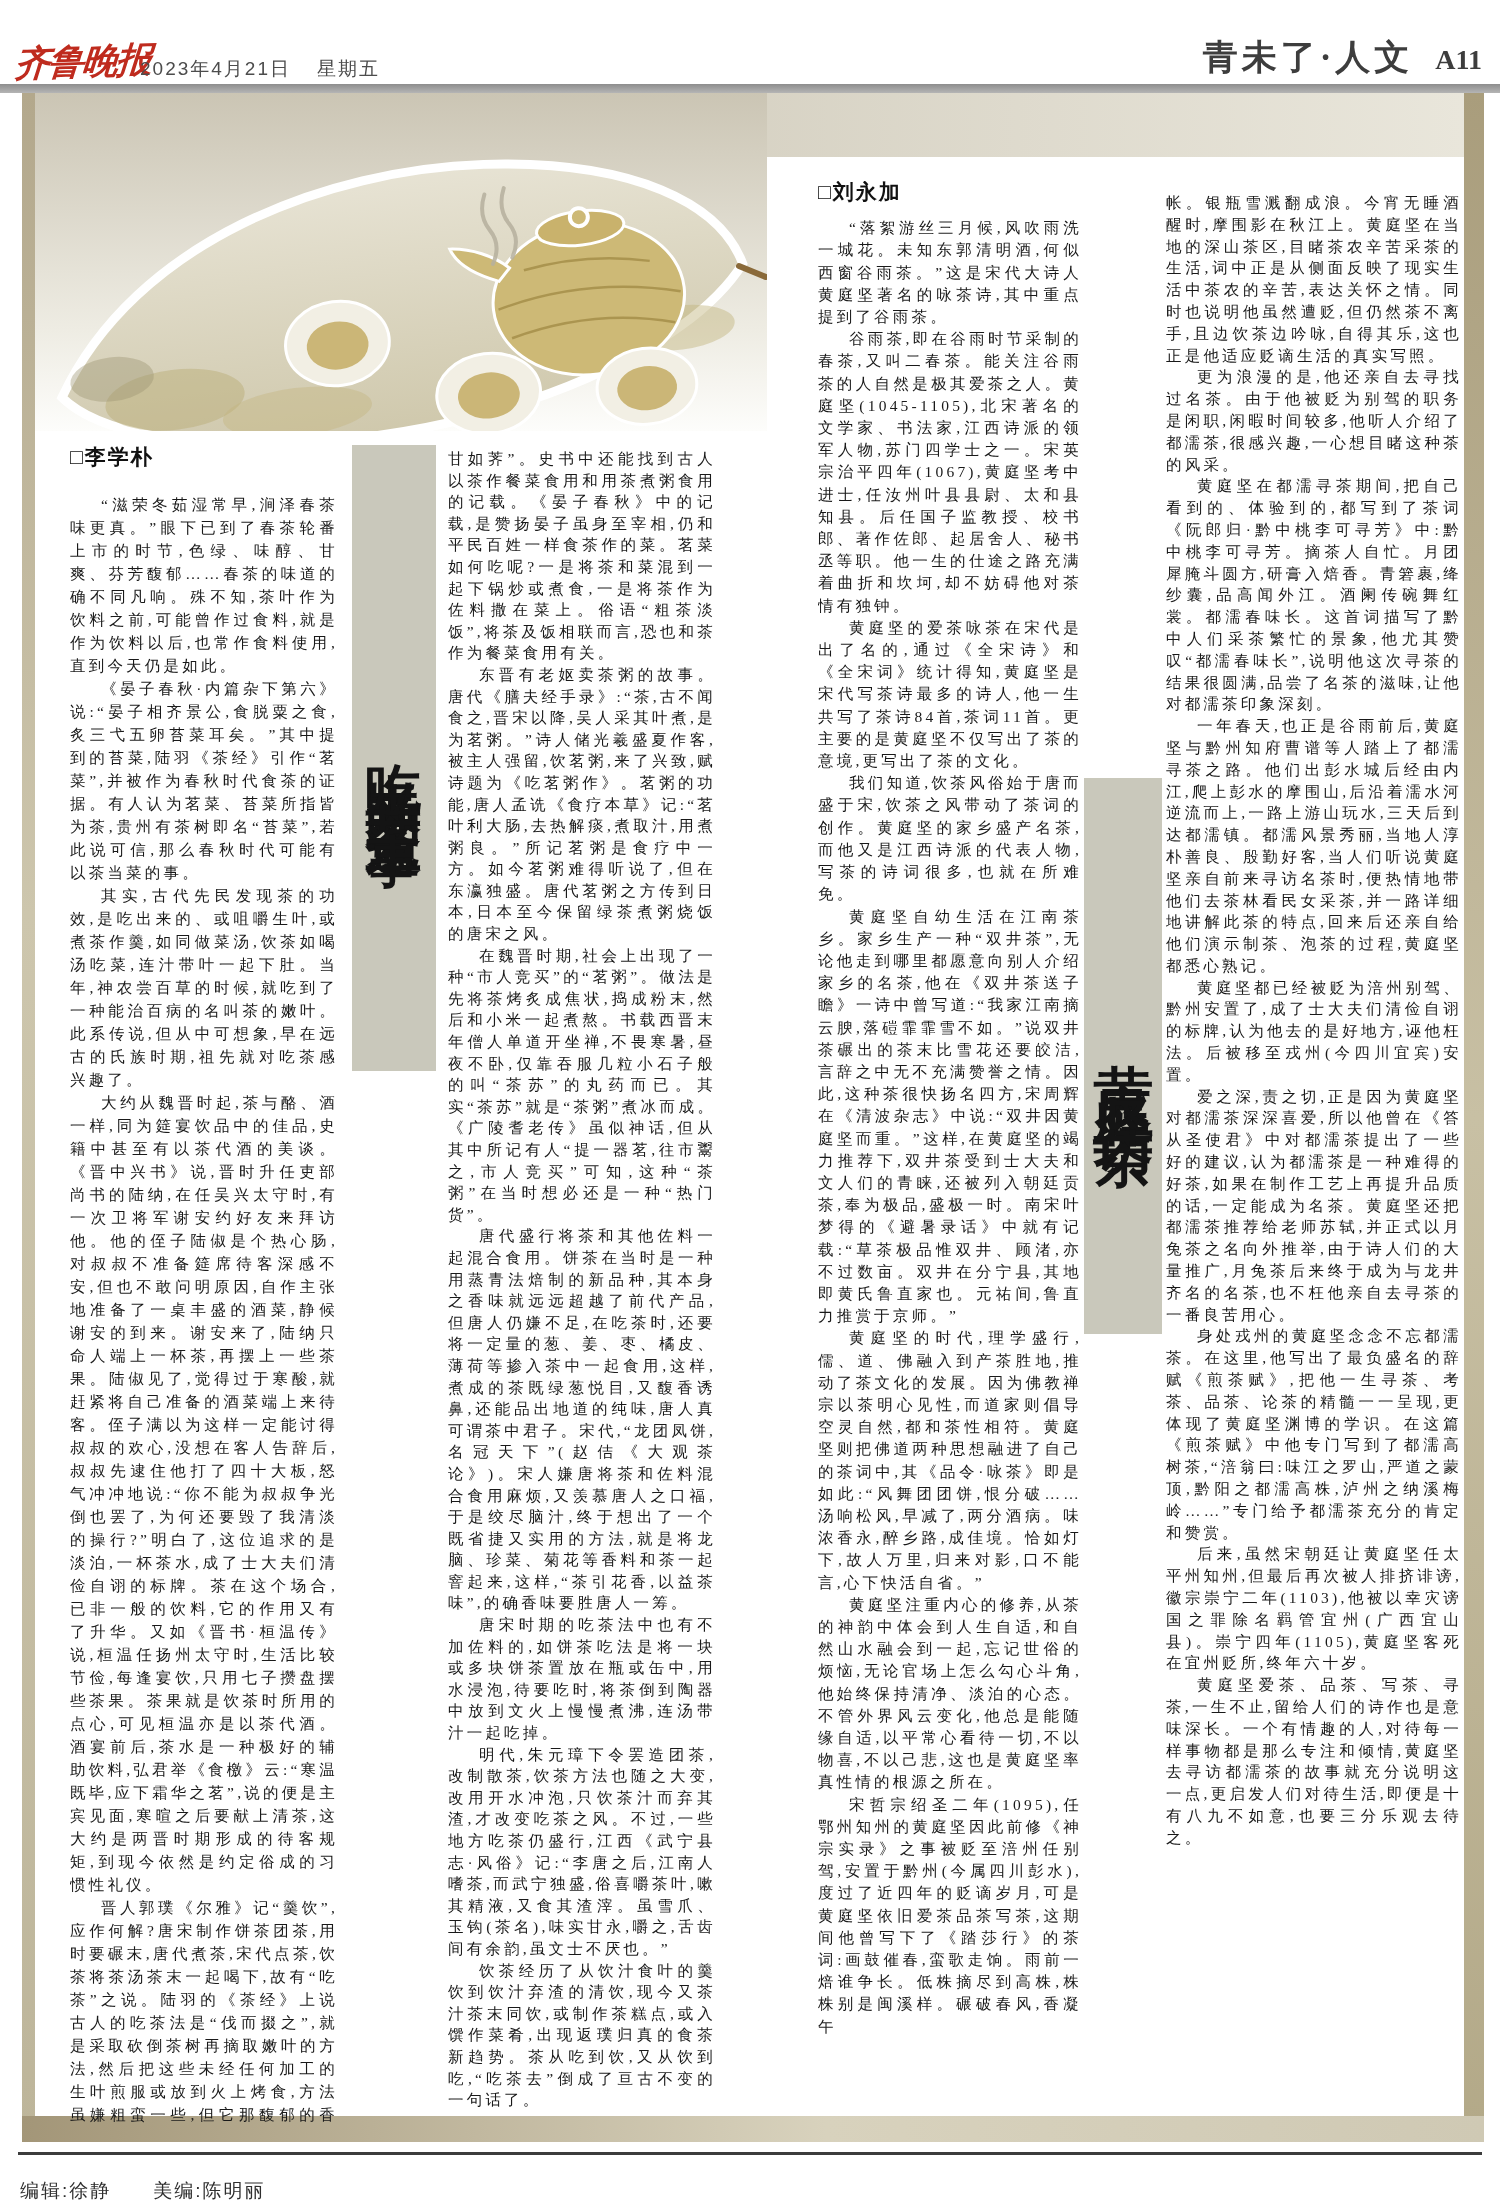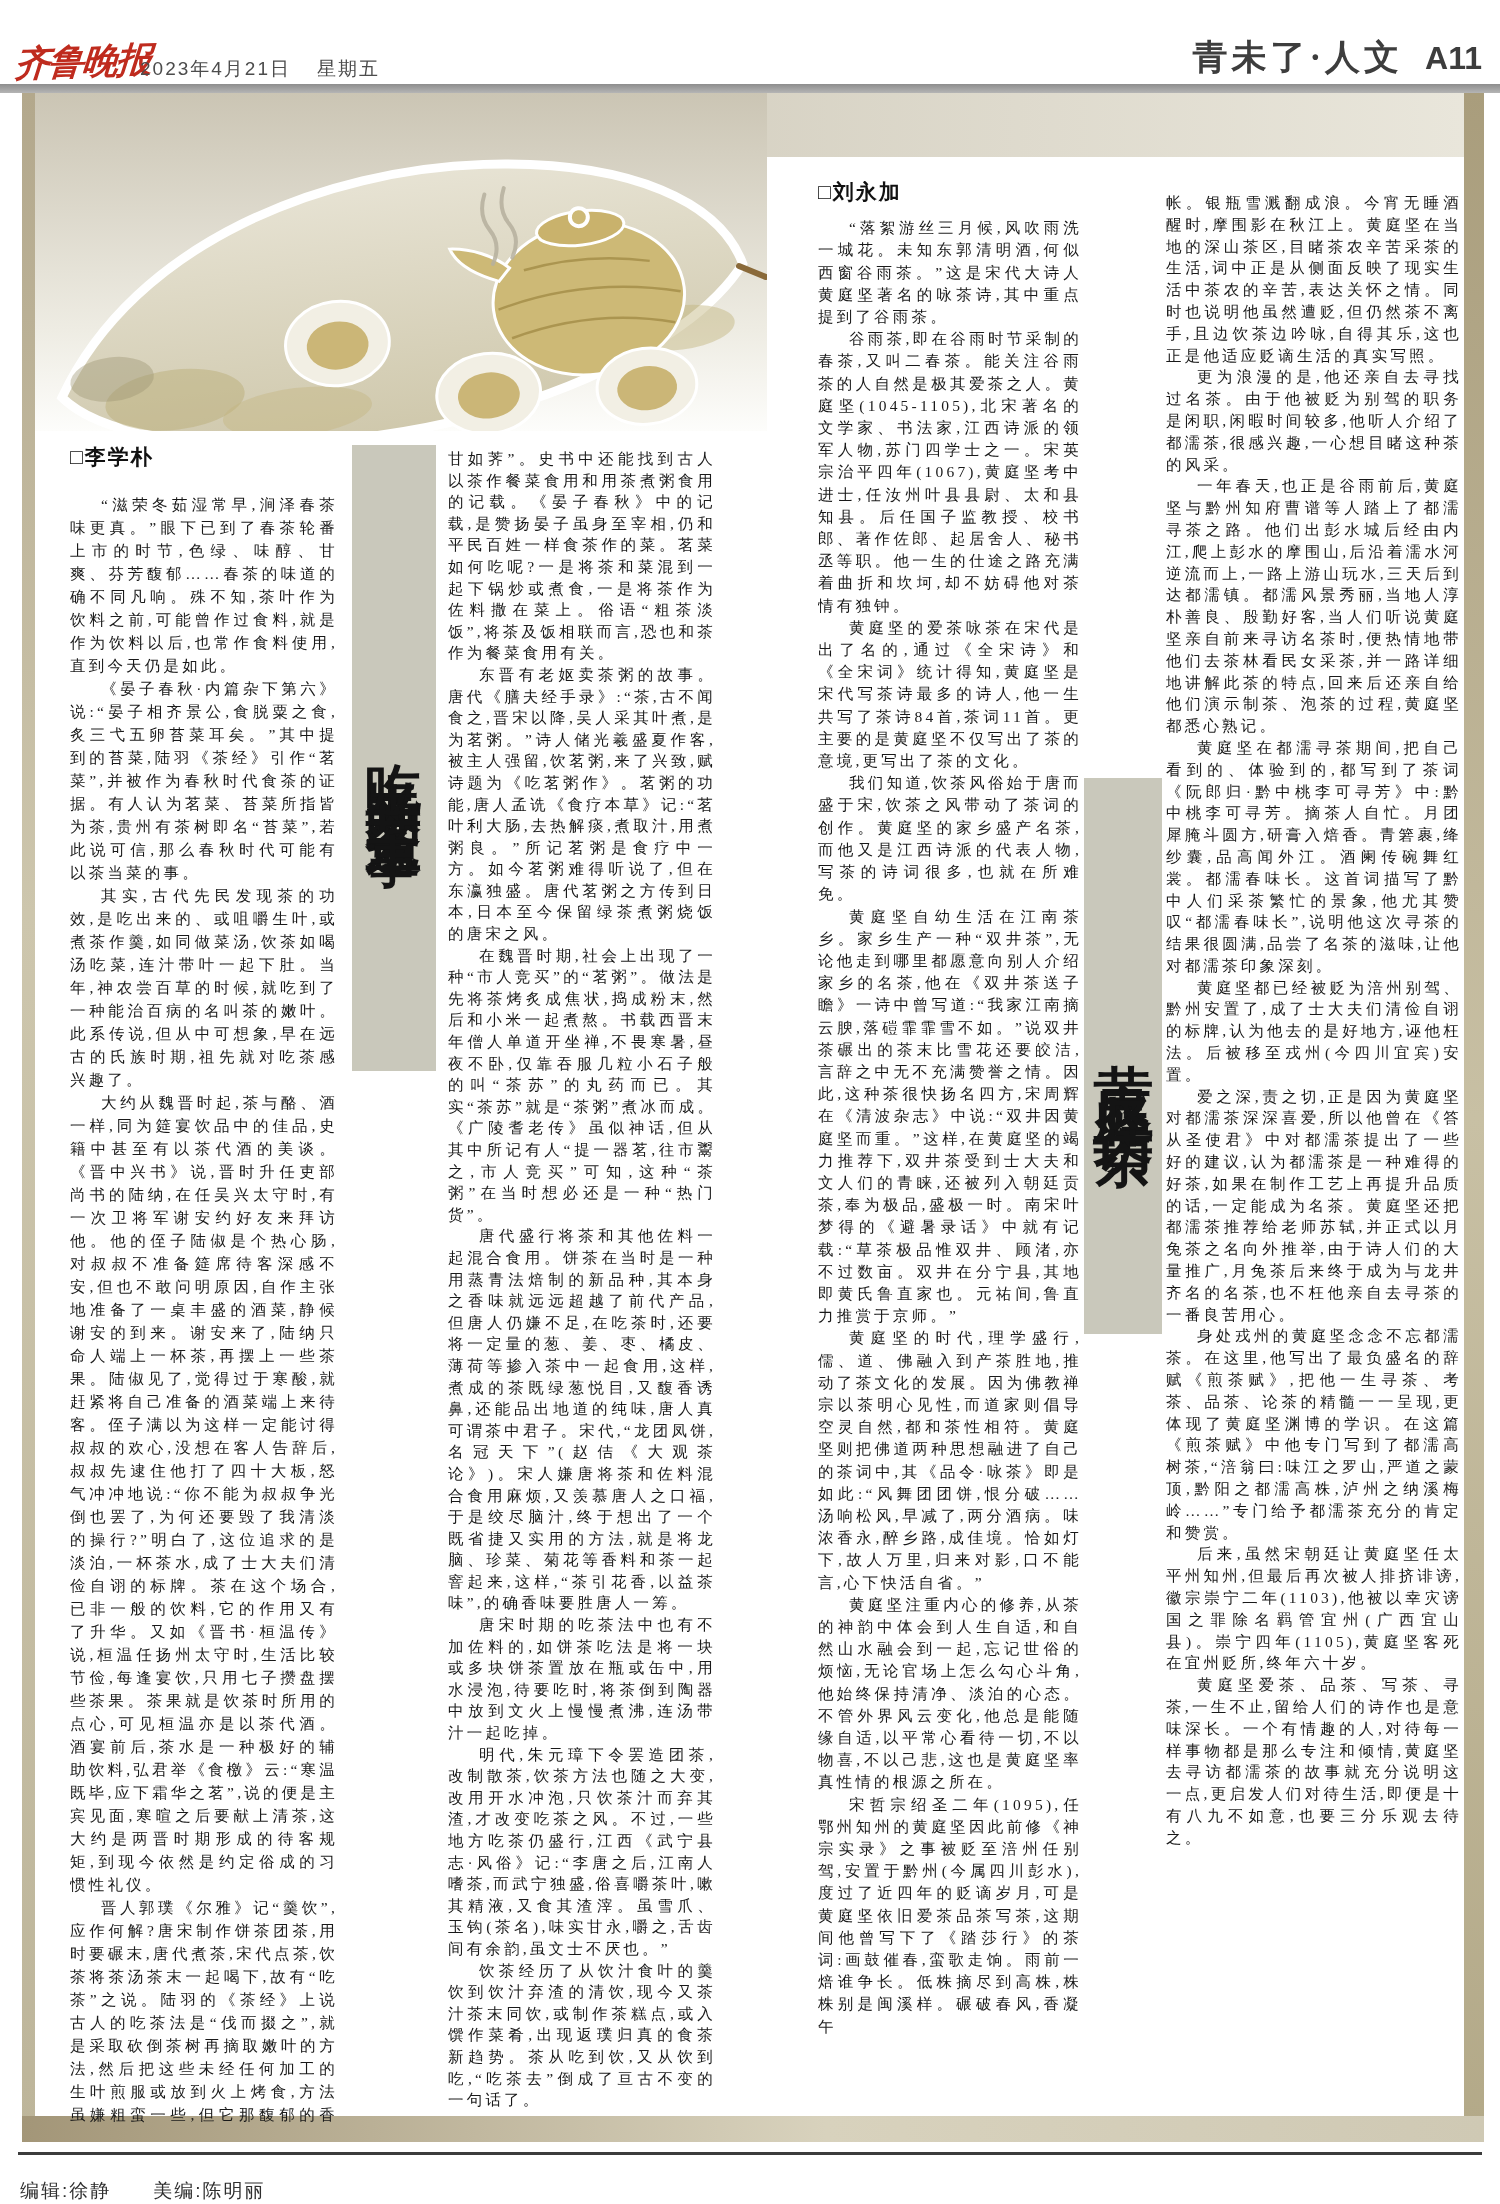--- a/index.html
+++ b/index.html
@@ -7,22 +7,22 @@
         font-family:"Liberation Serif",serif;}
   
   .masthead{position:absolute;left:14px;top:38px;width:130px;height:50px;
     color:#bf2b1e;font-size:36px;font-weight:900;font-style:italic;
     letter-spacing:-2px;transform:rotate(-2deg) skewX(-6deg);white-space:nowrap;}
   .dateline{position:absolute;left:140px;top:56px;font-family:"Liberation Sans",sans-serif;
     font-size:19px;color:#4c4c4c;letter-spacing:2px;text-align:center;}
   .dateline .wd{margin-left:26px;}
   .section-wrap{position:absolute;right:18px;top:34px;text-align:right;white-space:nowrap;}
   .section-title{display:inline-block;font-size:35px;font-weight:bold;color:#3d3d3d;letter-spacing:4px;}
-  .page-no{display:inline-block;font-size:32px;font-weight:bold;color:#3d3d3d;margin-left:22px;
-    font-family:Liberation Sans, sans-serif;}
+  .page-no{display:inline-block;font-size:28px;font-weight:bold;color:#3d3d3d;margin-left:22px;
+    font-family:Liberation Serif, serif;}
   .header-rule{position:absolute;left:0;top:84px;width:1500px;height:9px;
     background:linear-gradient(180deg,#8d8d8d,#b5b5b5);}
   
   .bar-left{position:absolute;left:22px;top:93px;width:13px;height:2049px;
     background:linear-gradient(180deg,#b3a88c,#cdc6ad 40%,#bdb59a);}
   .bar-right{position:absolute;left:1464px;top:93px;width:20px;height:2049px;
     background:linear-gradient(180deg,#a99d7c,#c8c0a4 50%,#b3a océ88);}
   .bar-right{background:linear-gradient(180deg,#a99d7c,#c8c0a4 50%,#b3a988);}
   .bar-bottom{position:absolute;left:22px;top:2116px;width:1462px;height:26px;
     background:linear-gradient(90deg,#a3967а,#d8d2bd 55%,#cfc9b4);}
@@ -150,22 +150,22 @@
         <p class="para">黄庭坚的时代,理学盛行,儒、道、佛融入到产茶胜地,推动了茶文化的发展。因为佛教禅宗以茶明心见性,而道家则倡导空灵自然,都和茶性相符。黄庭坚则把佛道两种思想融进了自己的茶词中,其《品令·咏茶》即是如此:“风舞团团饼,恨分破……汤响松风,早减了,两分酒病。味浓香永,醉乡路,成佳境。恰如灯下,故人万里,归来对影,口不能言,心下快活自省。”</p>
         <p class="para">黄庭坚注重内心的修养,从茶的神韵中体会到人生自适,和自然山水融会到一起,忘记世俗的烦恼,无论官场上怎么勾心斗角,他始终保持清净、淡泊的心态。不管外界风云变化,他总是能随缘自适,以平常心看待一切,不以物喜,不以己悲,这也是黄庭坚率真性情的根源之所在。</p>
         <p class="para">宋哲宗绍圣二年(1095),任鄂州知州的黄庭坚因此前修《神宗实录》之事被贬至涪州任别驾,安置于黔州(今属四川彭水),度过了近四年的贬谪岁月,可是黄庭坚依旧爱茶品茶写茶,这期间他曾写下了《踏莎行》的茶词:画鼓催春,蛮歌走饷。雨前一焙谁争长。低株摘尽到高株,株株别是闽溪样。碾破春风,香凝午</p>
       </div>
   </div>
   <div id="vhead2" class="vhead">黄庭坚访茶</div>
   <div id="col4" class="col">
     <div>
         <p class="para cont">帐。银瓶雪溅翻成浪。今宵无睡酒醒时,摩围影在秋江上。黄庭坚在当地的深山茶区,目睹茶农辛苦采茶的生活,词中正是从侧面反映了现实生活中茶农的辛苦,表达关怀之情。同时也说明他虽然遭贬,但仍然茶不离手,且边饮茶边吟咏,自得其乐,这也正是他适应贬谪生活的真实写照。</p>
         <p class="para">更为浪漫的是,他还亲自去寻找过名茶。由于他被贬为别驾的职务是闲职,闲暇时间较多,他听人介绍了都濡茶,很感兴趣,一心想目睹这种茶的风采。</p>
+        <p class="para">黄庭坚在都濡寻茶期间,把自己看到的、体验到的,都写到了茶词《阮郎归·黔中桃李可寻芳》中:黔中桃李可寻芳。摘茶人自忙。月团犀腌斗圆方,研膏入焙香。青箬裹,绛纱囊,品高闻外江。酒阑传碗舞红裳。都濡春味长。这首词描写了黔中人们采茶繁忙的景象,他尤其赞叹“都濡春味长”,说明他这次寻茶的结果很圆满,品尝了名茶的滋味,让他对都濡茶印象深刻。</p>
         <p class="para">一年春天,也正是谷雨前后,黄庭坚与黔州知府曹谱等人踏上了都濡寻茶之路。他们出彭水城后经由内江,爬上彭水的摩围山,后沿着濡水河逆流而上,一路上游山玩水,三天后到达都濡镇。都濡风景秀丽,当地人淳朴善良、殷勤好客,当人们听说黄庭坚亲自前来寻访名茶时,便热情地带他们去茶林看民女采茶,并一路详细地讲解此茶的特点,回来后还亲自给他们演示制茶、泡茶的过程,黄庭坚都悉心熟记。</p>
-        <p class="para">黄庭坚在都濡寻茶期间,把自己看到的、体验到的,都写到了茶词《阮郎归·黔中桃李可寻芳》中:黔中桃李可寻芳。摘茶人自忙。月团犀腌斗圆方,研膏入焙香。青箬裹,绛纱囊,品高闻外江。酒阑传碗舞红裳。都濡春味长。这首词描写了黔中人们采茶繁忙的景象,他尤其赞叹“都濡春味长”,说明他这次寻茶的结果很圆满,品尝了名茶的滋味,让他对都濡茶印象深刻。</p>
         <p class="para">黄庭坚都已经被贬为涪州别驾、黔州安置了,成了士大夫们清俭自诩的标牌,认为他去的是好地方,诬他枉法。后被移至戎州(今四川宜宾)安置。</p>
         <p class="para">爱之深,责之切,正是因为黄庭坚对都濡茶深深喜爱,所以他曾在《答从圣使君》中对都濡茶提出了一些好的建议,认为都濡茶是一种难得的好茶,如果在制作工艺上再提升品质的话,一定能成为名茶。黄庭坚还把都濡茶推荐给老师苏轼,并正式以月兔茶之名向外推举,由于诗人们的大量推广,月兔茶后来终于成为与龙井齐名的名茶,也不枉他亲自去寻茶的一番良苦用心。</p>
         <p class="para">身处戎州的黄庭坚念念不忘都濡茶。在这里,他写出了最负盛名的辞赋《煎茶赋》,把他一生寻茶、考茶、品茶、论茶的精髓一一呈现,更体现了黄庭坚渊博的学识。在这篇《煎茶赋》中他专门写到了都濡高树茶,“涪翁曰:味江之罗山,严道之蒙顶,黔阳之都濡高株,泸州之纳溪梅岭……”专门给予都濡茶充分的肯定和赞赏。</p>
         <p class="para">后来,虽然宋朝廷让黄庭坚任太平州知州,但最后再次被人排挤诽谤,徽宗崇宁二年(1103),他被以幸灾谤国之罪除名羁管宜州(广西宜山县)。崇宁四年(1105),黄庭坚客死在宜州贬所,终年六十岁。</p>
         <p class="para">黄庭坚爱茶、品茶、写茶、寻茶,一生不止,留给人们的诗作也是意味深长。一个有情趣的人,对待每一样事物都是那么专注和倾情,黄庭坚去寻访都濡茶的故事就充分说明这一点,更启发人们对待生活,即便是十有八九不如意,也要三分乐观去待之。</p>
       </div>
   </div>
 
   <div class="foot-rule"></div>
   <div class="foot-text">编辑:徐静　　美编:陈明丽</div>

